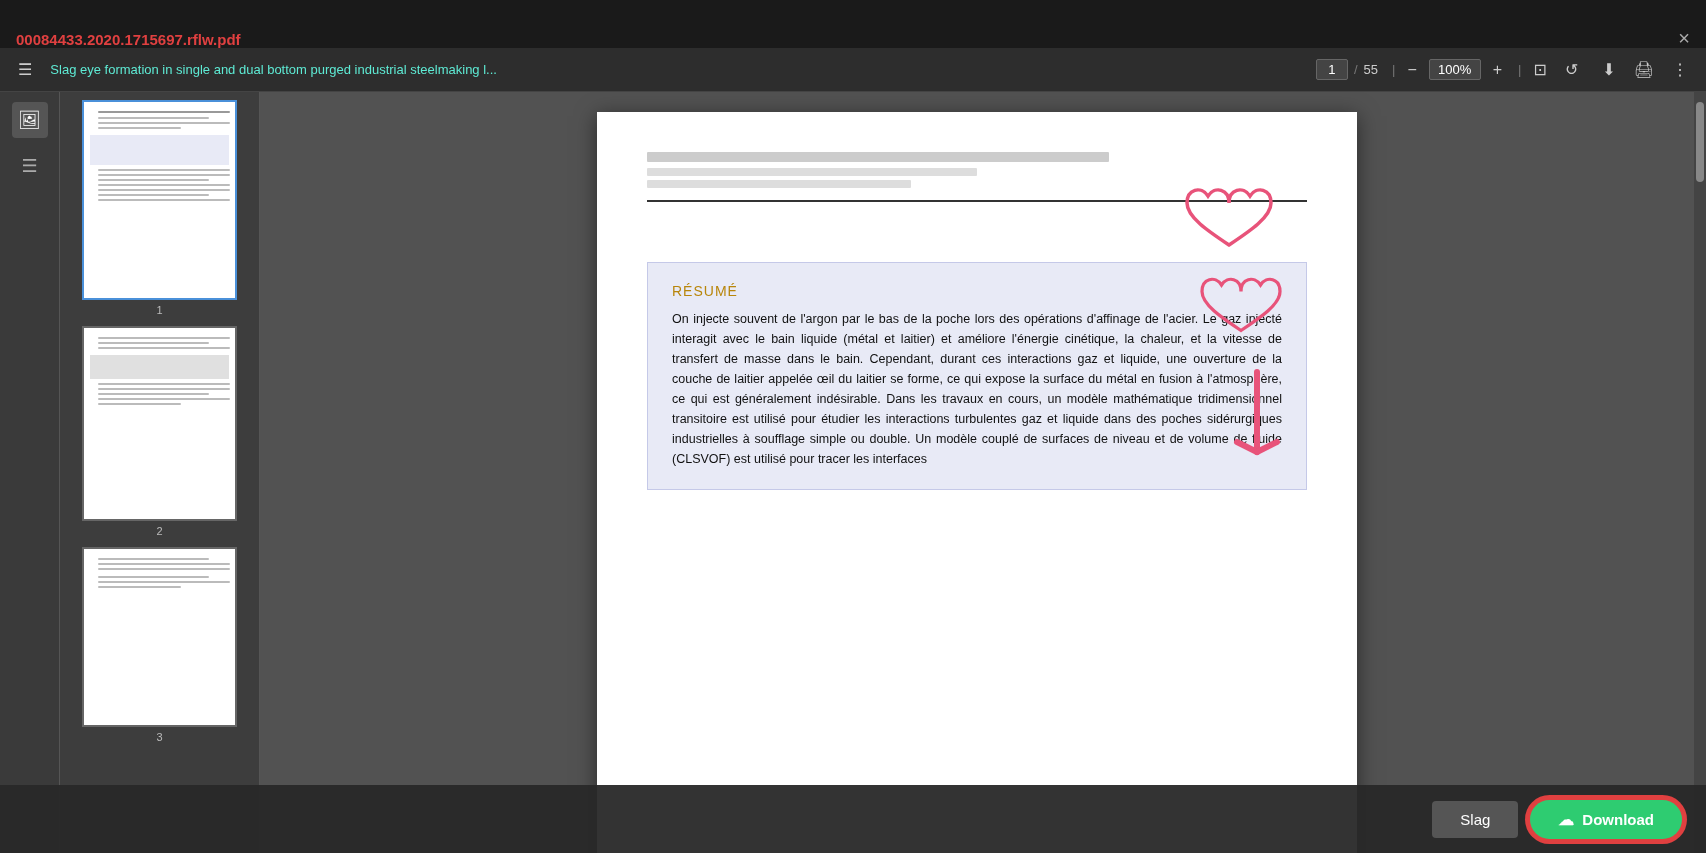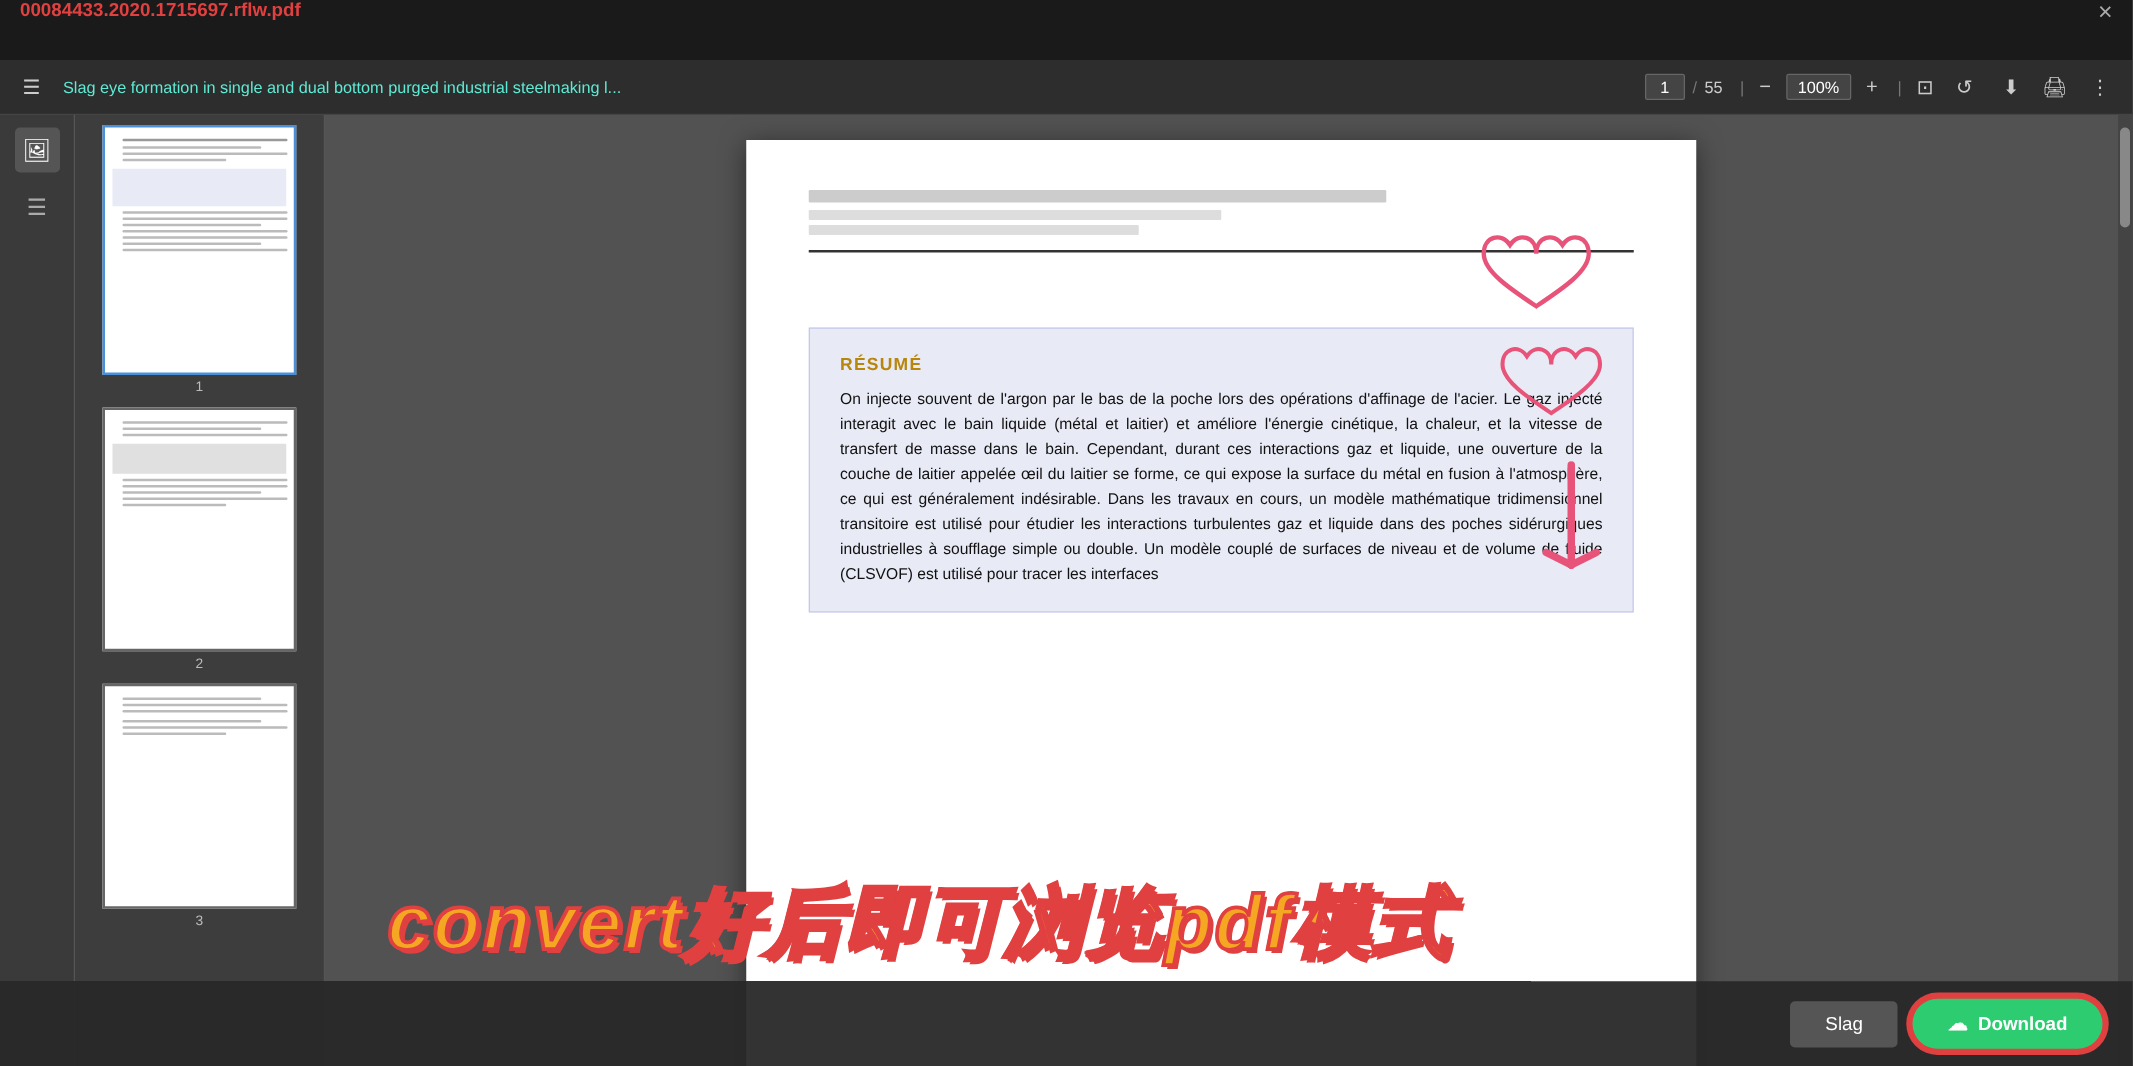--- a/index.html
+++ b/index.html
@@ -10,21 +10,21 @@
       height: 853px;
       overflow: hidden;
       position: relative;
     }
 
     
     .title-bar {
       background: #1a1a1a;
       height: 48px;
       display: flex;
-      align-items: flex-start;
+      align-items: flex-end;
       padding: 0 16px;
       justify-content: space-between;
     }
     .title-bar-filename {
       color: #e04040;
       font-size: 15px;
       font-weight: bold;
     }
     .title-bar-close {
       color: #aaa;
@@ -229,21 +229,21 @@
     
     .resume-box {
       background: #e8eaf6;
       border: 1px solid #c5c9e8;
       padding: 20px 24px;
       margin-top: 60px;
     }
     .resume-title {
       color: #b8860b;
       font-size: 14px;
-      font-weight: bold;
+      font-weight: normal;
       margin-bottom: 10px;
       letter-spacing: 1px;
     }
     .resume-text {
       font-size: 12.5px;
       color: #111;
       text-align: justify;
       line-height: 1.6;
     }
 
@@ -456,21 +456,20 @@
           <path d="M60,30 C60,10 40,5 30,20 C20,5 0,10 0,30 C0,50 30,70 60,90 C90,70 120,50 120,30 C120,10 100,5 90,20 C80,5 60,10 60,30Z" fill="none" stroke="#e8537a" stroke-width="5" stroke-linecap="round" transform="translate(25,100) scale(0.65)"></path>
 
           <line x1="80" y1="200" x2="80" y2="280" stroke="#e8537a" stroke-width="6" stroke-linecap="round"></line>
           <line x1="60" y1="270" x2="80" y2="280" stroke="#e8537a" stroke-width="6" stroke-linecap="round"></line>
           <line x1="100" y1="270" x2="80" y2="280" stroke="#e8537a" stroke-width="6" stroke-linecap="round"></line>
         </svg>
       </div>
     </div>
 
     <div class="annotation-overlay">
-      <div class="annotation-text">convert好后即可浏览pdf模式</div>
     </div>
   </div>
 
   <div class="scroll-bar-right">
     <div class="scroll-thumb"></div>
   </div>
 </div>
 
 <div class="bottom-bar">
   <button class="btn-close">Slag</button>

